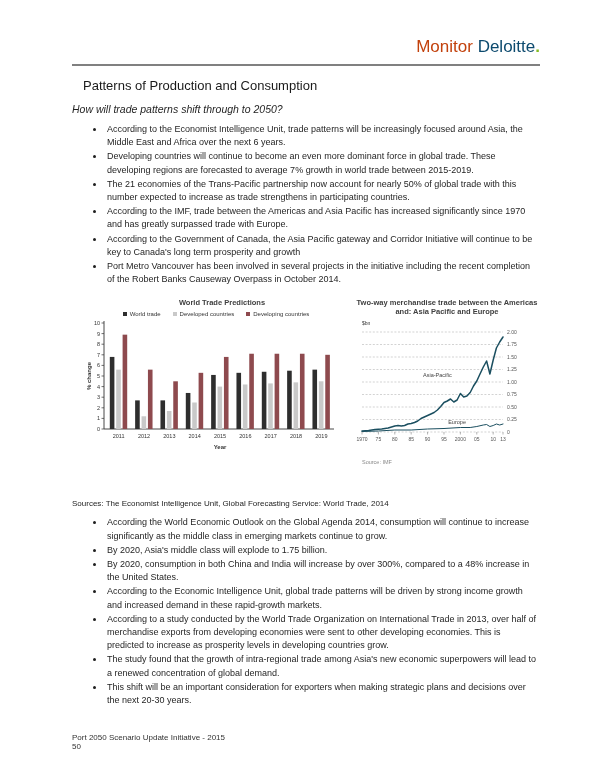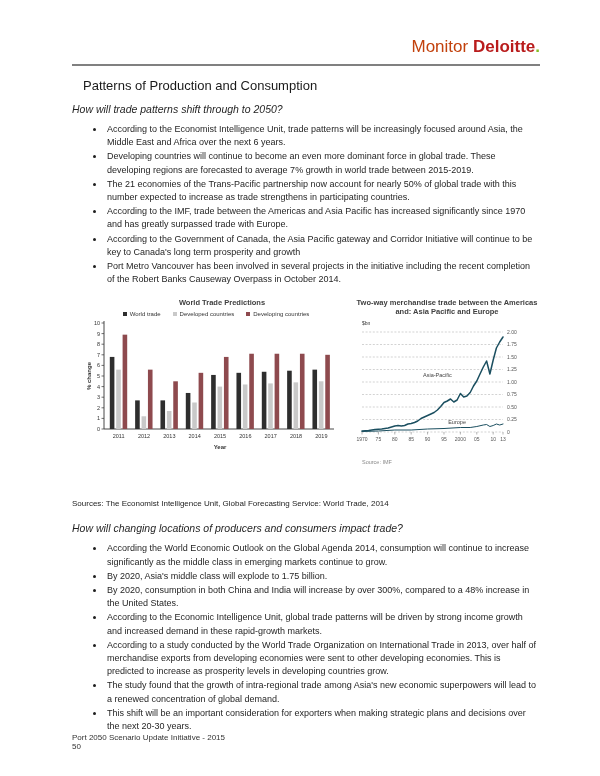--- a/index.html
+++ b/index.html
@@ -8,21 +8,21 @@
     width:600px;height:776px;
     background:#ffffff;
     font-family:"Liberation Sans", sans-serif;
     color:#1f1f1f;
     overflow:hidden;
     margin:0 auto;
   }
   .content{padding:38px 60px 0 72px;}
   .logo{text-align:right;font-size:17px;line-height:1;letter-spacing:0;}
   .logo .monitor{color:#c2410c;font-weight:400;}
-  .logo .deloitte{color:#b91c1c;font-weight:bold;}
+  .logo .deloitte{color:#0c4a6e;font-weight:normal;}
   .logo .dot{color:#86bc25;font-weight:bold;}
   .rule{margin-top:9px;height:2px;background:#808080;}
   h1{margin:12px 0 0 0;font-size:13px;font-weight:normal;color:#1a1a1a;padding-left:11px;}
   .question{margin-top:10px;font-size:10.5px;font-style:italic;color:#1f1f1f;}
   ul.bullets{margin:8px 0 0 0;padding-left:33px;}
   ul.bullets li{
     font-size:9px;line-height:13.2px;margin:0 0 1px 0;
     padding-left:2px;
   }
   .charts-row{display:flex;margin-top:12px;margin-left:14px;}
@@ -198,21 +198,20 @@
             <path d="M14.0 115.5 L30.4 115.0 L46.8 114.0 L63.2 114.0 L79.6 113.0 L96.0 112.5 L112.4 111.5 L122.2 111.5 L128.8 110.5 L135.3 109.0 L138.6 108.5 L141.9 110.5 L145.2 109.5 L148.4 108.0 L151.7 109.0 L155.0 108.0" fill="none" stroke="#1b4f60" stroke-width="1" stroke-linejoin="round" stroke-linecap="round"></path>
             <text x="89.4186046511628" y="60.99999999999999" text-anchor="middle" font-size="5.5" fill="#444">Asia-Pacific</text>
             <text x="109.09302325581396" y="107.5" text-anchor="middle" font-size="5.5" fill="#444">Europe</text>
           </svg>
         <div class="chart-source">Source: IMF</div>
       </div>
     </div>
 
     <div class="sources">Sources:  The Economist Intelligence Unit, Global Forecasting Service: World Trade, 2014</div>
 
-    <div class="question" style="margin-top:14px;">How will changing locations of producers and consumers impact trade?</div>
 
     <ul class="bullets">
       <li>According the World Economic Outlook on the Global Agenda 2014, consumption will continue to increase significantly as the middle class in emerging markets continue to grow.</li>
       <li>By 2020, Asia's middle class will explode to 1.75 billion.</li>
       <li>By 2020, consumption in both China and India will increase by over 300%, compared to a 48% increase in the United States.</li>
       <li>According to the Economic Intelligence Unit, global trade patterns will be driven by strong income growth and increased demand in these rapid-growth markets.</li>
       <li>According to a study conducted by the World Trade Organization on International Trade in 2013, over half of merchandise exports from developing economies were sent to other developing economies. This is predicted to increase as prosperity levels in developing countries grow.</li>
       <li>The study found that the growth of intra-regional trade among Asia's new economic superpowers will lead to a renewed concentration of global demand.</li>
       <li>This shift will be an important consideration for exporters when making strategic plans and decisions over the next 20-30 years.</li>
     </ul>

